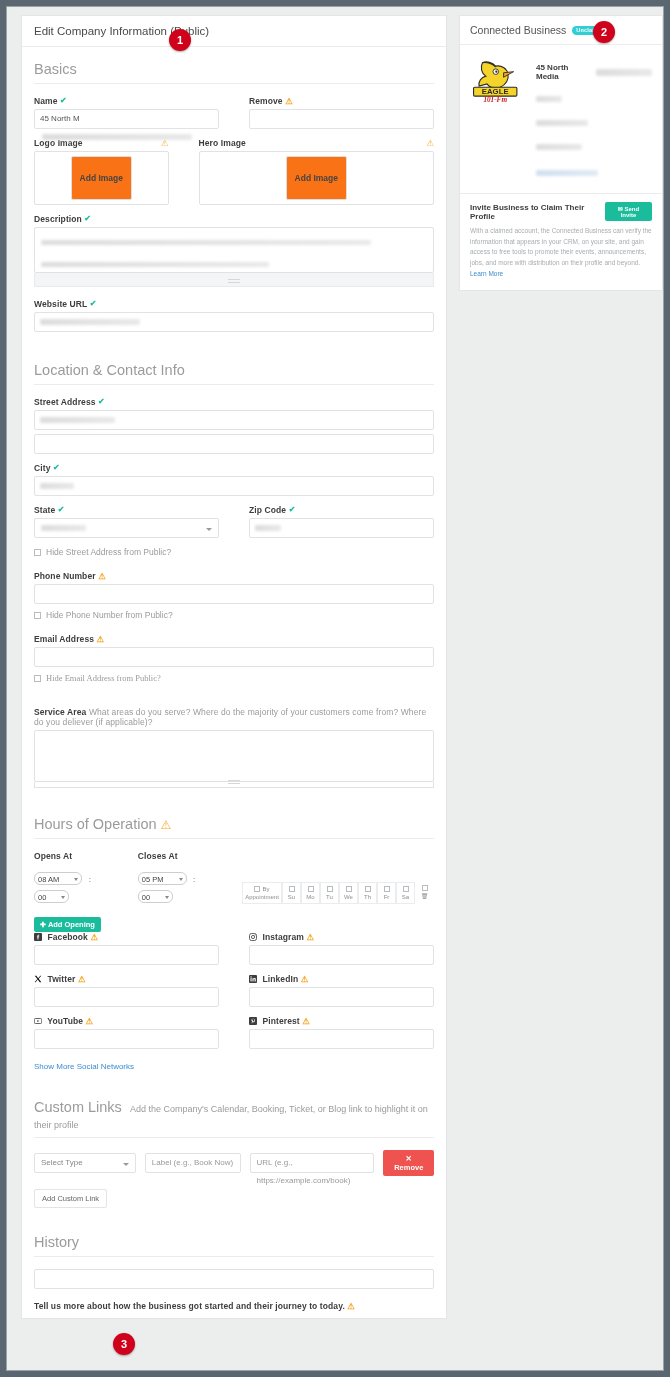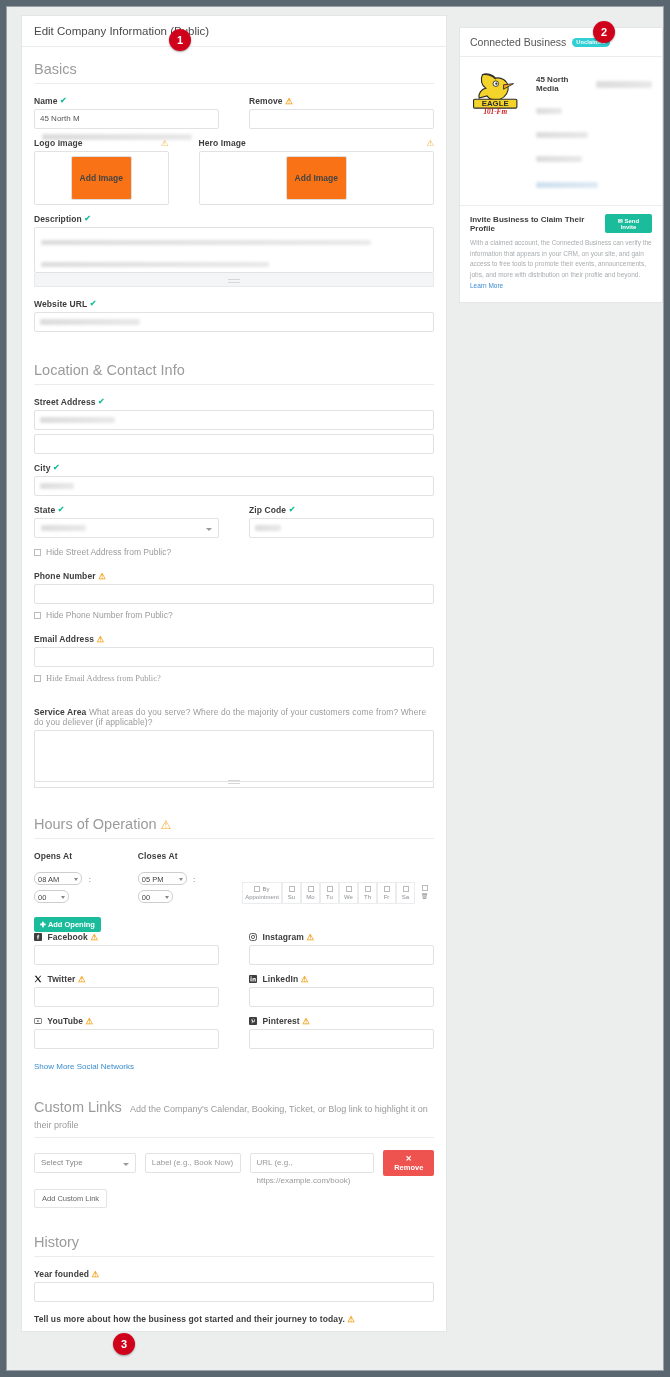--- a/index.html
+++ b/index.html
@@ -136,21 +136,21 @@
   .btn-red {
     background:#ef5350; color:#fff; border:none; border-radius:2px;
     font-size:7.5px; padding:4px 7px; font-weight:bold;
   }
   .btn-plain {
     background:#fff; border:1px solid #e2e4e5; border-radius:2px;
     font-size:7.5px; color:#666; padding:4px 7px;
   }
 
   
-  .right-col { position:absolute; left:452px; top:20px; width:204px; }
+  .right-col { position:absolute; left:452px; top:8px; width:204px; }
   .cb-head {
     padding:8px 10px; border-bottom:1px solid #ececec; display:flex;
     align-items:center; gap:6px;
   }
   .cb-title { font-size:10.5px; color:#555; }
   .pill {
     background:#2fcfd4; color:#fff; font-size:5.5px; font-weight:bold;
     padding:1.5px 4px; border-radius:7px; letter-spacing:.2px;
   }
   .cb-body { padding:10px 10px 12px 10px; display:flex; gap:10px; border-bottom:1px solid #ececec; }
@@ -491,24 +491,20 @@
 
         <div style="margin-top:11px;">
           <button class="btn-plain">Add Custom Link</button>
         </div>
 
         
         <div class="section-title" style="padding-top:26px;">
           <span>History</span>
         </div>
 
-        <label class="fld">
-          <span>Year founded</span>
-          <span class="warn">⚠</span>
-        </label>
         <div class="inp mb12"></div>
 
         <label class="fld">
           <span>Tell us more about how the business got started and their journey to today.</span>
           <span class="warn">⚠</span>
         </label>
         
         
 
       </div>

